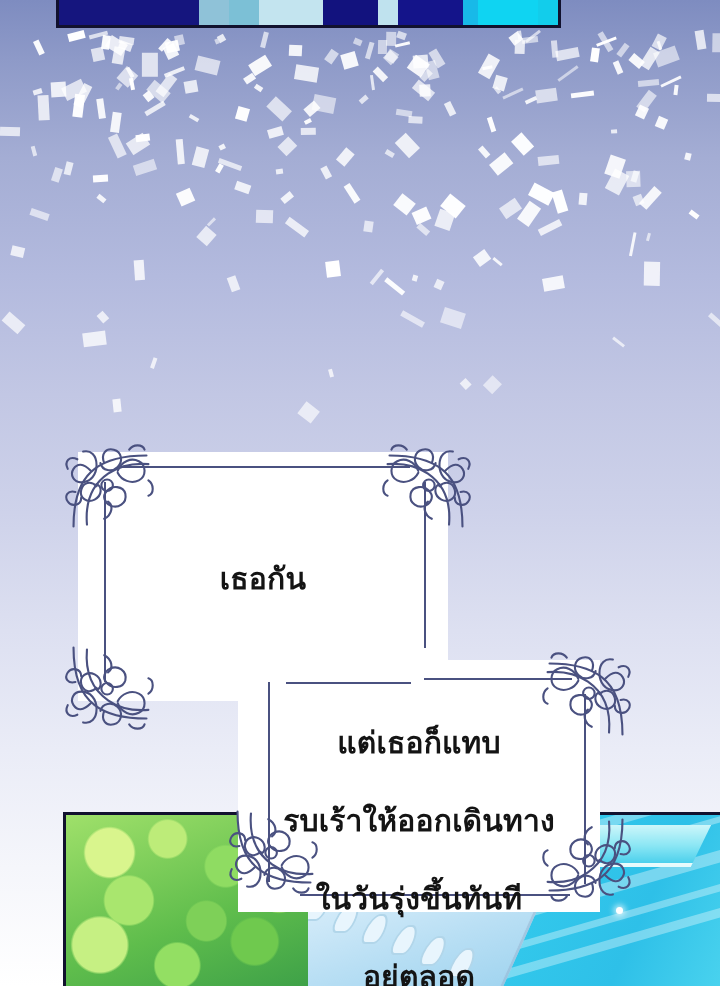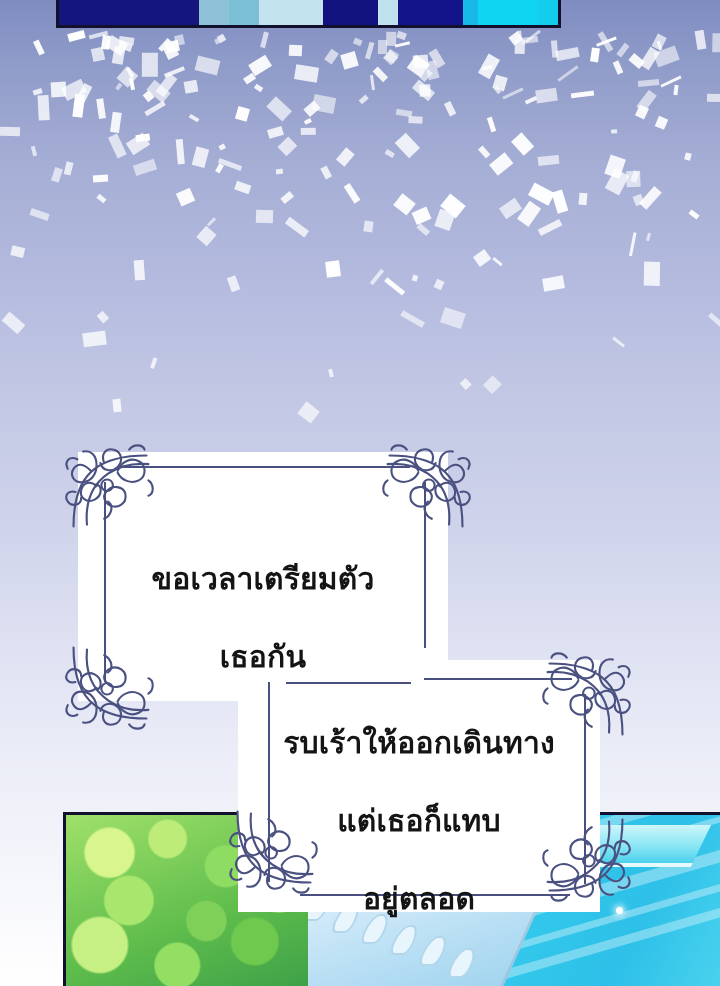--- a/index.html
+++ b/index.html
@@ -489,24 +489,24 @@
         <circle cx="47" cy="45" r="6"></circle>
         <path d="M14 52 C6 50 2 56 6 62 C10 68 20 66 20 58"></path>
         <path d="M16 18 C8 14 2 20 6 28"></path>
         <path d="M70 8 C74 2 84 2 86 8"></path>
         <path d="M90 40 C96 44 96 54 90 56"></path>
         <path d="M44 80 C52 76 54 66 48 62"></path>
       </svg>
     </div>
 
     <div class="txt txtA">
-      <span class="ln">ขอเวลาเตรียมตัว</span>
       <span class="ln">เธอกัน</span>
     </div>
 
     <div class="txt txtB">
+      <span class="ln">แต่เธอก็แทบ</span>
       <span class="ln">รบเร้าให้ออกเดินทาง</span>
-      <span class="ln">แต่เธอก็แทบ</span>
+      <span class="ln">ในวันรุ่งขึ้นทันที</span>
       <span class="ln">อยู่ตลอด</span>
     </div>
 
   </div>
 </div>
 
 </body></html>

